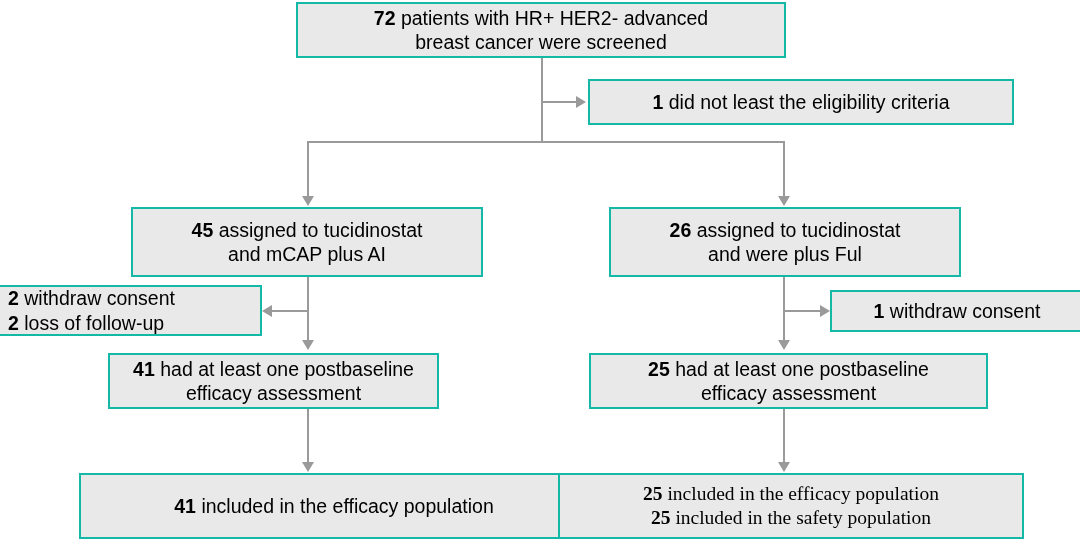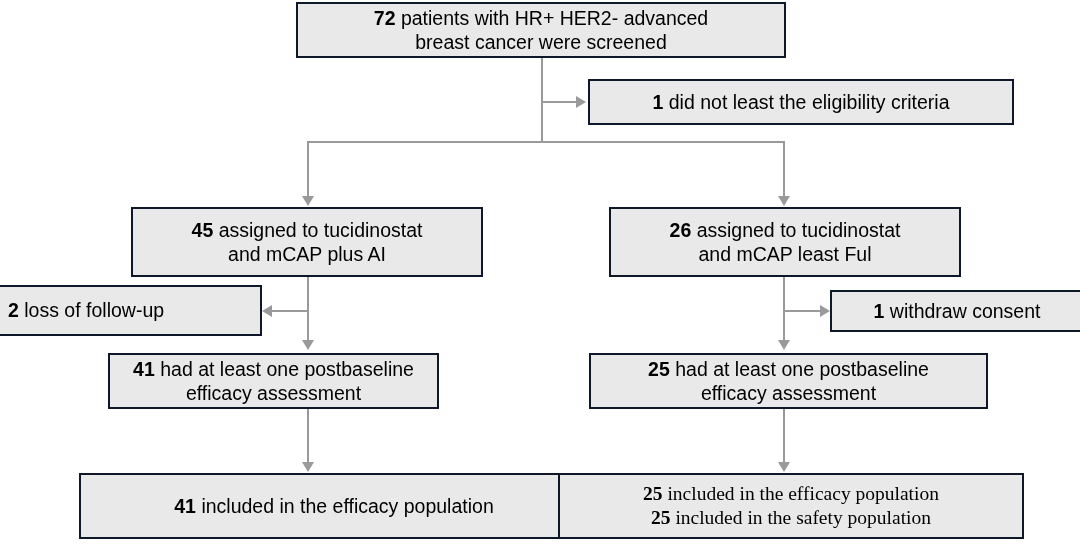--- a/index.html
+++ b/index.html
@@ -12,21 +12,21 @@
     width: 1080px;
     height: 547px;
     background: #ffffff;
     font-family: "Liberation Sans", sans-serif;
     overflow: hidden;
   }
   .node {
     position: absolute;
     box-sizing: border-box;
     background: #e9e9e9;
-    border: 2px solid #0f172a;
+    border: 2px solid #14b8a6;
     display: flex;
     flex-direction: column;
     align-items: center;
     justify-content: center;
     color: #000000;
     font-size: 19.5px;
     line-height: 1.25;
     text-align: center;
     padding: 4px 10px;
   }
@@ -121,24 +121,25 @@
     <div class="line"><b>1</b><span> did not least the eligibility criteria</span></div>
   </div>
 
   <div class="node" style="left:131px; top:207px; width:352px; height:70px;">
     <div class="line"><b>45</b><span> assigned to tucidinostat</span></div>
     <div class="line">and mCAP plus AI</div>
   </div>
 
   <div class="node" style="left:609px; top:207px; width:352px; height:70px;">
     <div class="line"><b>26</b><span> assigned to tucidinostat</span></div>
-    <div class="line">and mCAP least Ful</div>
+    <div class="line">and were plus Ful</div>
   </div>
 
   <div class="node left-align" style="left:-4px; top:285px; width:266px; height:51px;">
+    <div class="line"><b>2</b><span> withdraw consent</span></div>
     <div class="line"><b>2</b><span> loss of follow-up</span></div>
   </div>
 
   <div class="node" style="left:830px; top:290px; width:254px; height:42px;">
     <div class="line"><b>1</b><span> withdraw consent</span></div>
   </div>
 
   <div class="node" style="left:108px; top:353px; width:331px; height:56px;">
     <div class="line"><b>41</b><span> had at least one postbaseline</span></div>
     <div class="line">efficacy assessment</div>

